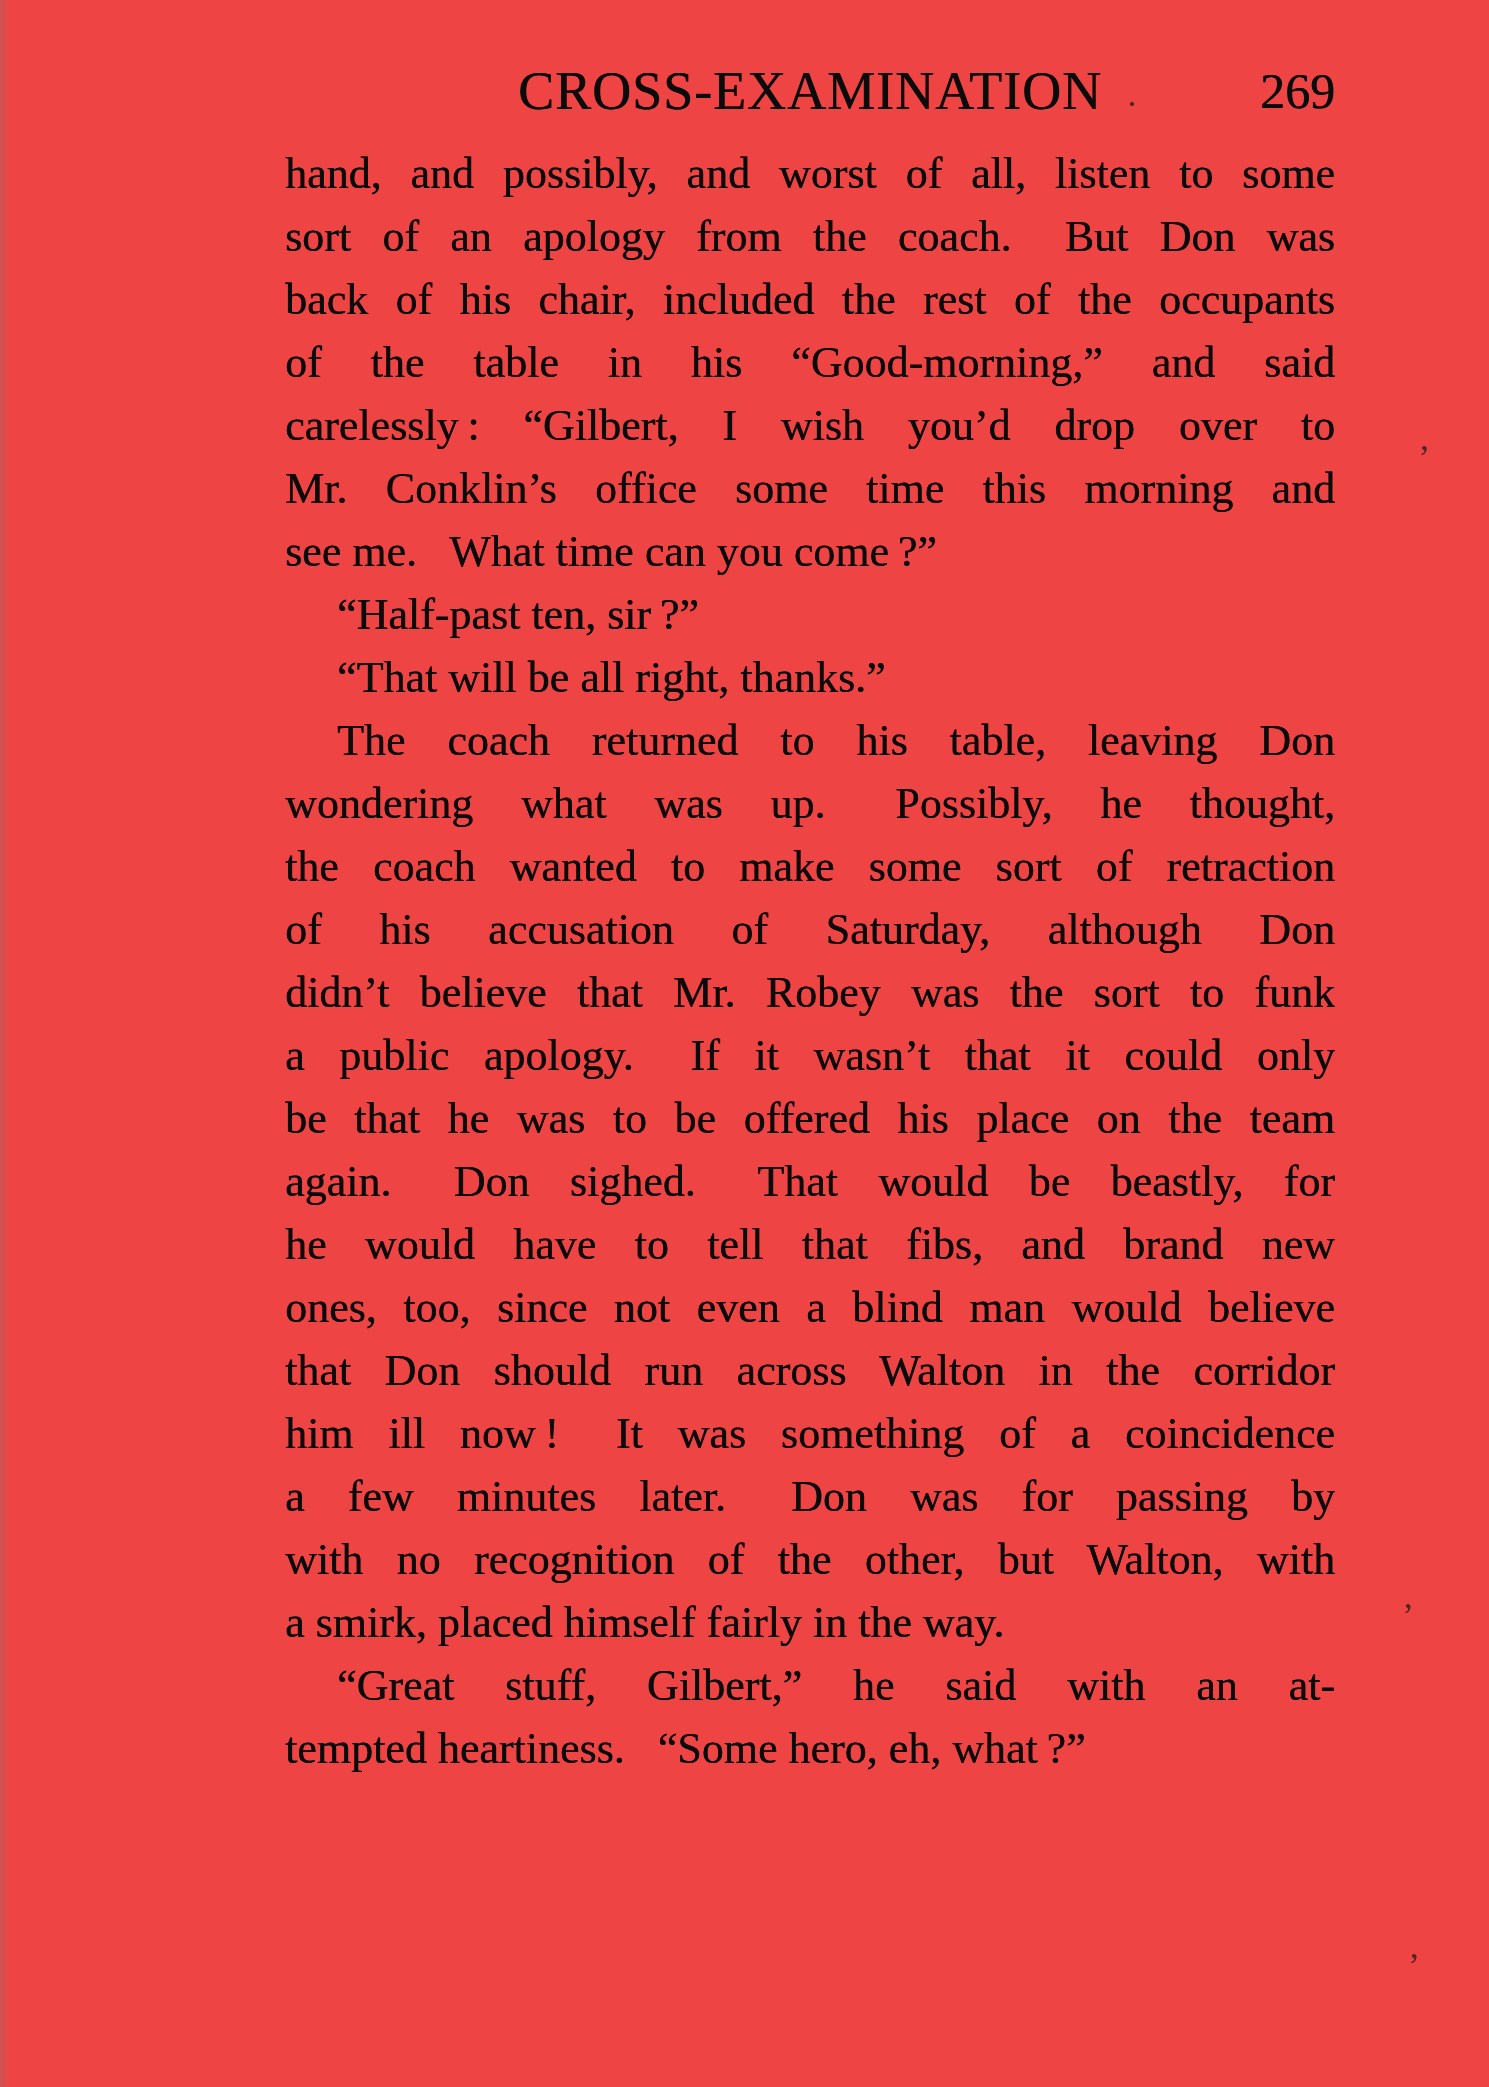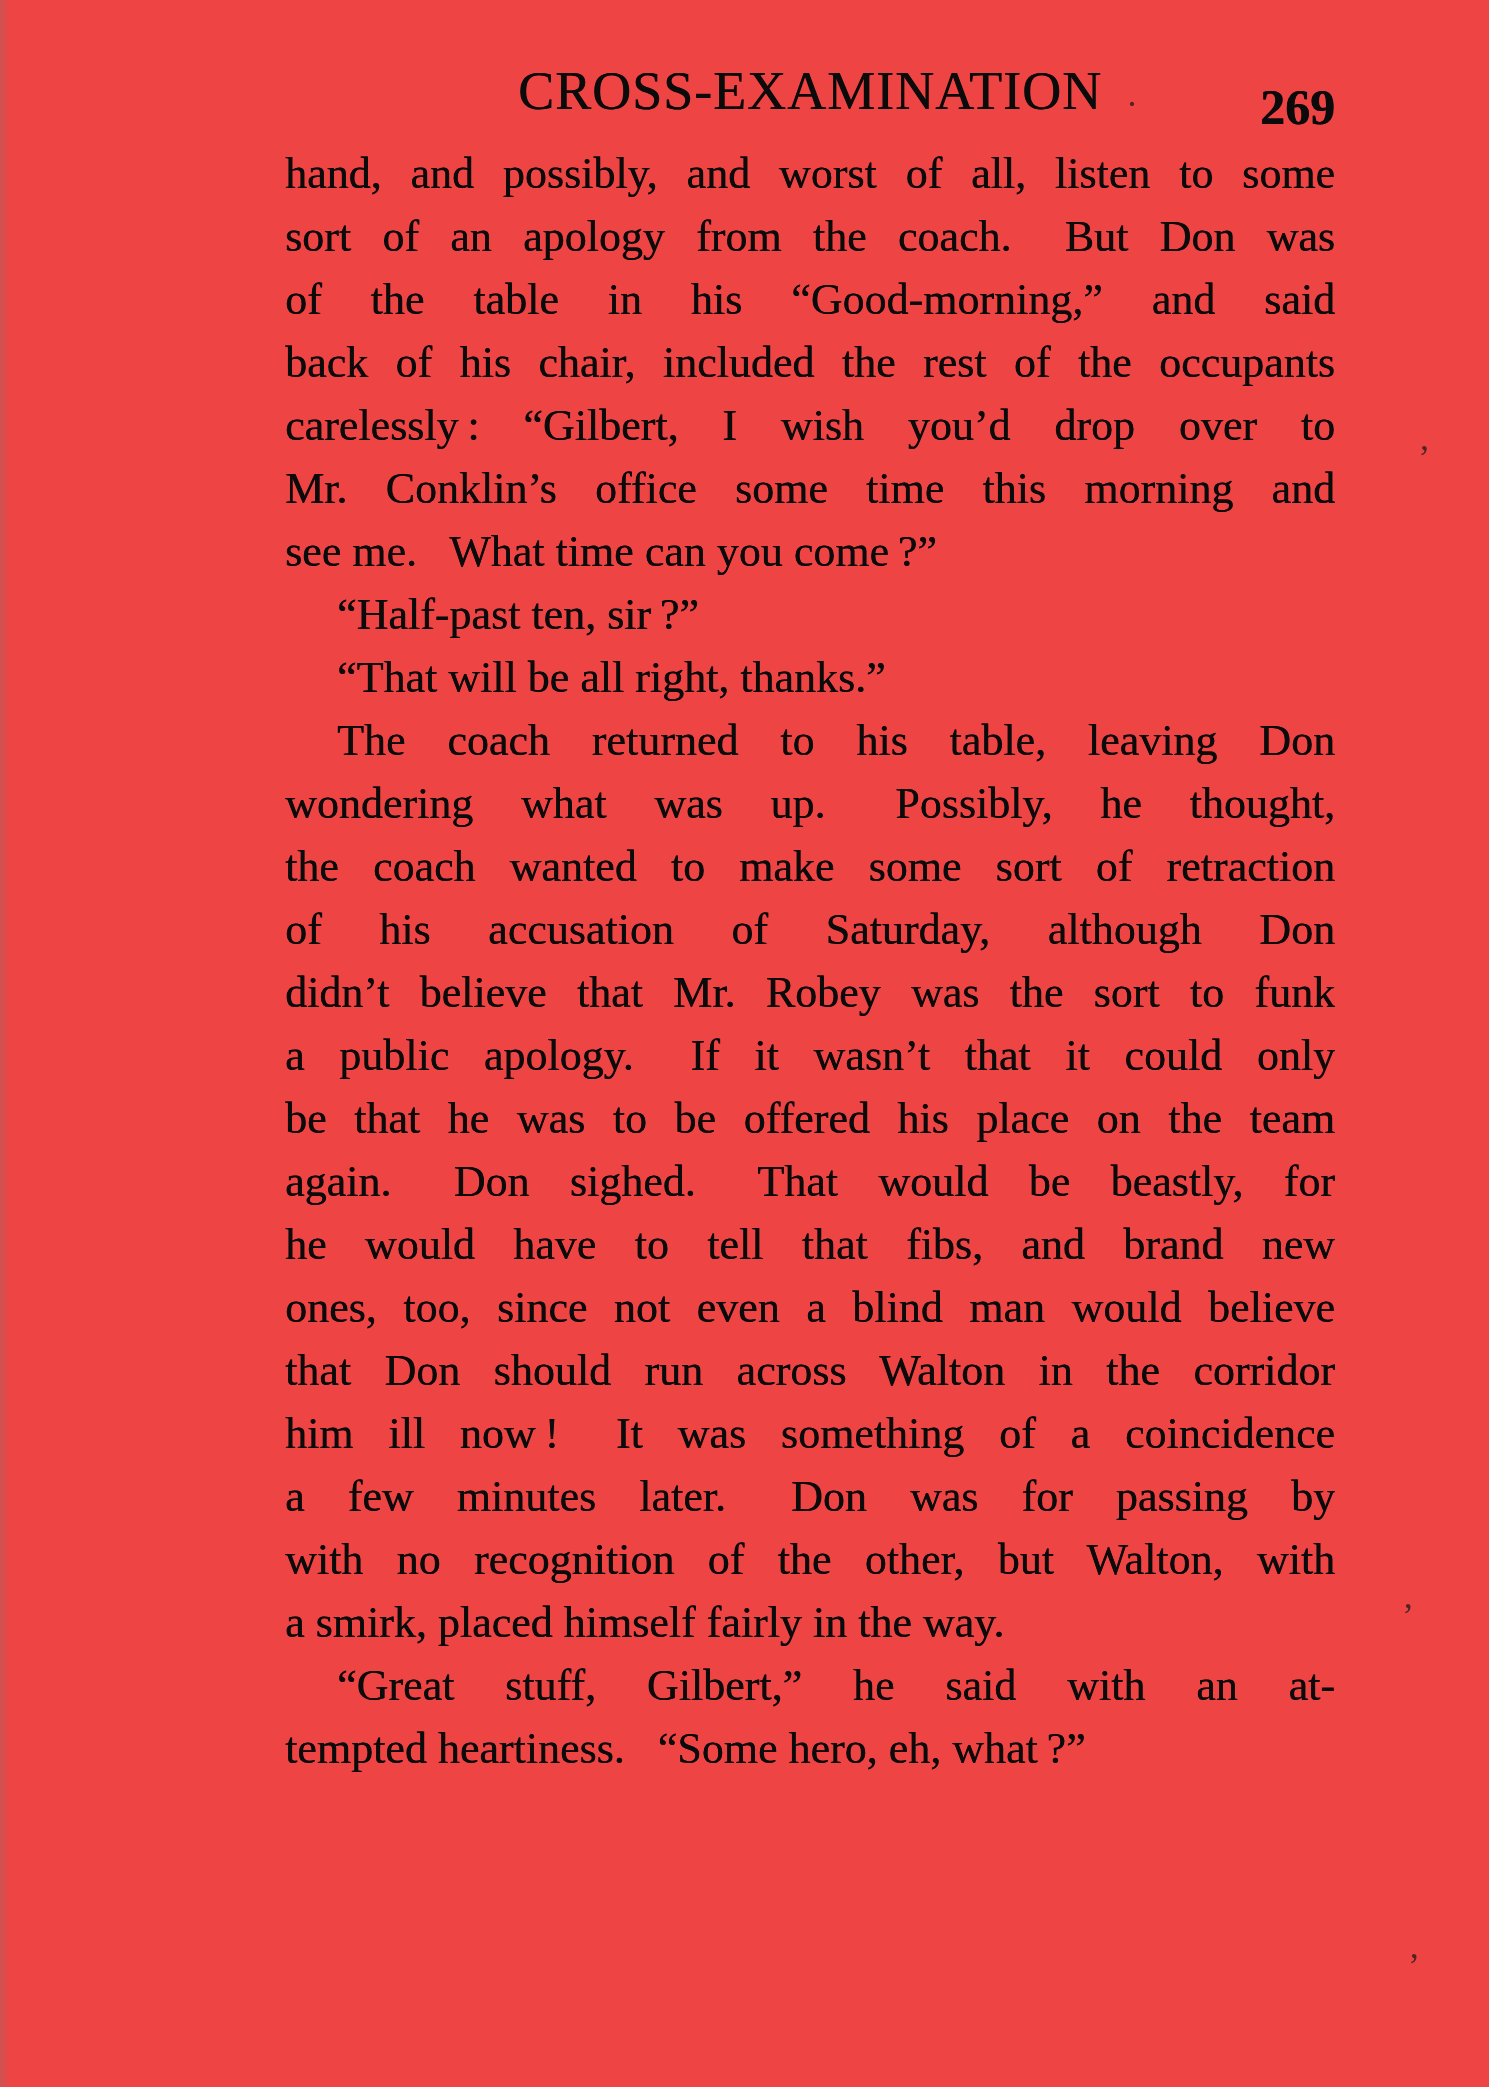--- a/index.html
+++ b/index.html
@@ -37,25 +37,24 @@
     text-align: center;
     font-size: 54px;
     line-height: 62px;
     letter-spacing: 1px;
     white-space: nowrap;
     text-shadow: 0.4px 0 0 currentColor;
   }
   .page-number {
     position: absolute;
     right: 0;
-    top: 24px;
+    top: 8px;
     font-size: 50px;
     line-height: 62px;
     text-shadow: 0.4px 0 0 currentColor;
-    font-weight: bold;
   }
   .text-body {
     font-size: 44px;
     line-height: 63px;
     text-shadow: 0.4px 0 0 currentColor;
   }
   .paragraph { margin: 0; }
   .line {
     text-align: justify;
     text-align-last: justify;
@@ -81,22 +80,22 @@
 <div class="page">
   <div class="text-block">
     <div class="page-header">
       <span class="header-title">CROSS-EXAMINATION</span>
       <span class="page-number">269</span>
     </div>
     <div class="text-body">
         <div class="paragraph">
           <div class="line">hand, and possibly, and worst of all, listen to some</div>
           <div class="line">sort of an apology from the coach.  But Don was</div>
+          <div class="line">back of his chair, included the rest of the occupants</div>
           <div class="line">of the table in his “Good-morning,” and said</div>
-          <div class="line">back of his chair, included the rest of the occupants</div>
           <div class="line">carelessly : “Gilbert, I wish you’d drop over to</div>
           <div class="line">Mr. Conklin’s office some time this morning and</div>
           <div class="line par-last">see me.  What time can you come ?”</div>
         </div>
         <div class="paragraph indent">
           <div class="line par-last">“Half-past ten, sir ?”</div>
         </div>
         <div class="paragraph indent">
           <div class="line par-last">“That will be all right, thanks.”</div>
         </div>

